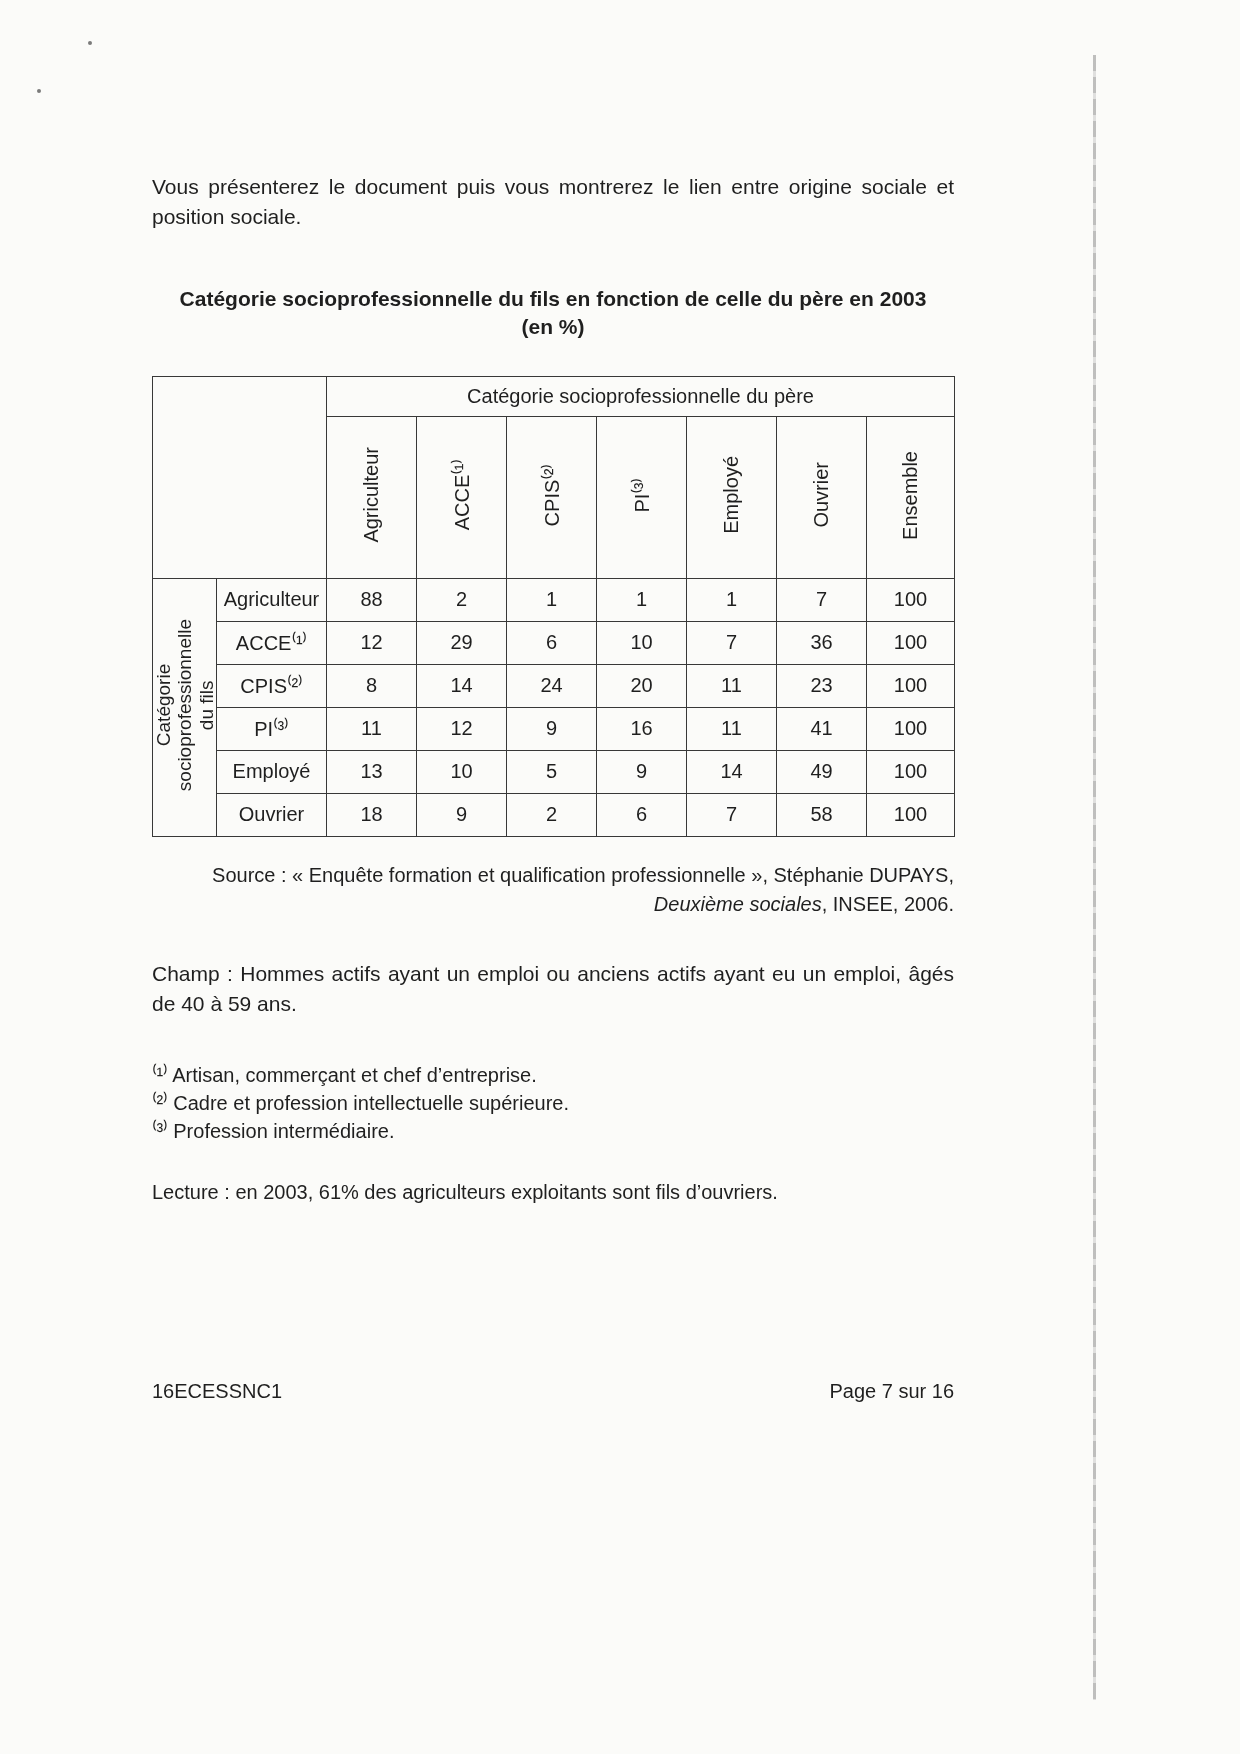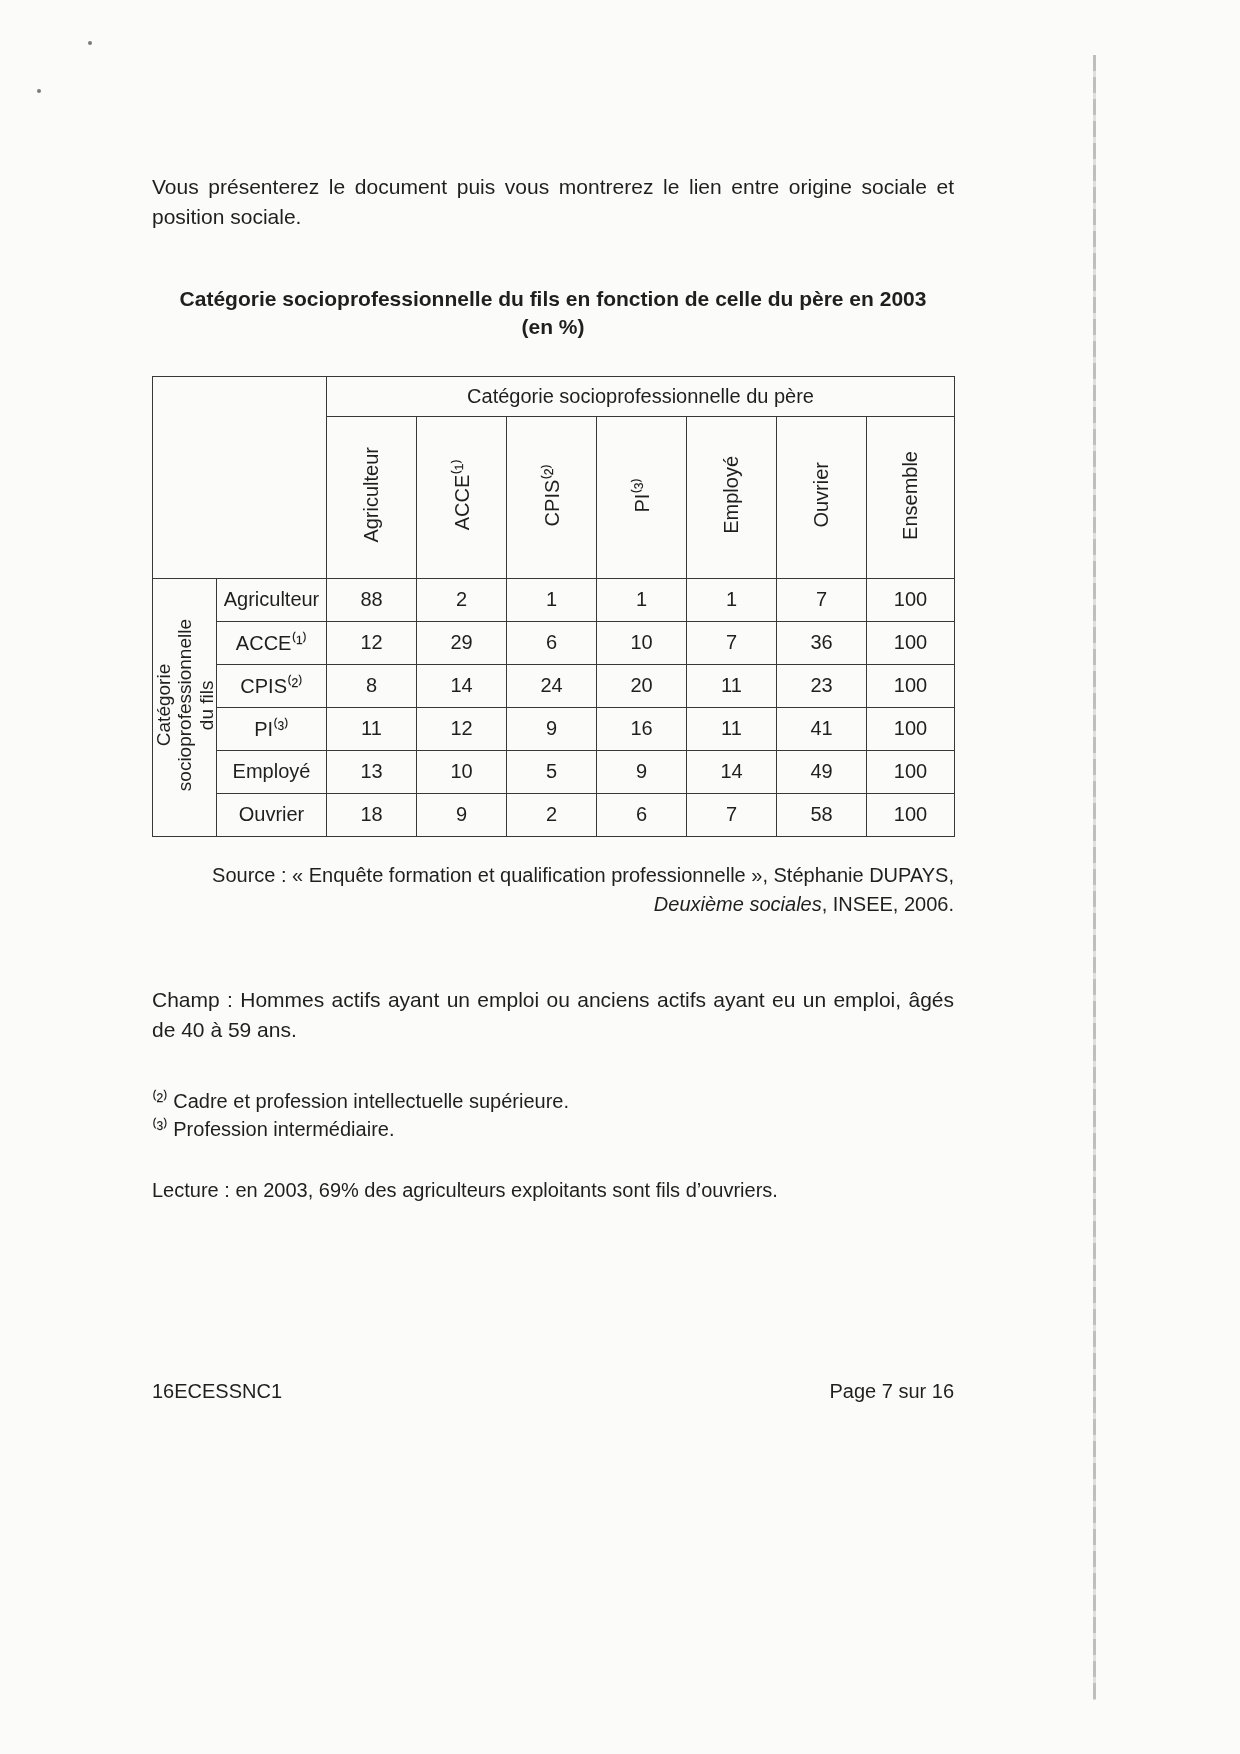--- a/index.html
+++ b/index.html
@@ -62,21 +62,21 @@
     line-height: 1.12;
     white-space: pre-line;
     text-align: center;
   }
   th.row-label { height: 43px; text-align: center; vertical-align: middle; font-size: 20px; }
   td.data-cell { height: 43px; text-align: center; vertical-align: middle; font-size: 20px; }
 
   .source { margin-top: 24px; font-size: 20px; line-height: 1.45; text-align: right; }
   .italic { font-style: italic; }
 
-  .champ { margin-top: 66px; font-size: 21px; line-height: 1.45; text-align: justify; }
+  .champ { margin-top: 40px; font-size: 21px; line-height: 1.45; text-align: justify; }
 
   .footnotes { margin-top: 42px; font-size: 20px; line-height: 1.4; }
 
   .lecture { margin-top: 36px; font-size: 20px; }
 
   .footer {
     position: absolute;
     left: 152px;
     top: 1380px;
     width: 802px;
@@ -197,24 +197,25 @@
   </table>
 
   <p class="source">
     <span>Source : « Enquête formation et qualification professionnelle », Stéphanie DUPAYS,</span><br>
     <span class="italic">Deuxième sociales</span><span>, INSEE, 2006.</span>
   </p>
 
   <p class="champ">Champ : Hommes actifs ayant un emploi ou anciens actifs ayant eu un emploi, âgés de 40 à 59 ans.</p>
 
   <div class="footnotes">
+    <div>⁽¹⁾ Artisan, commerçant et chef d’entreprise.</div>
     <div>⁽²⁾ Cadre et profession intellectuelle supérieure.</div>
     <div>⁽³⁾ Profession intermédiaire.</div>
   </div>
 
-  <p class="lecture">Lecture : en 2003, 69% des agriculteurs exploitants sont fils d’ouvriers.</p>
+  <p class="lecture">Lecture : en 2003, 61% des agriculteurs exploitants sont fils d’ouvriers.</p>
 
 </div>
 
 <div class="footer">
   <span>16ECESSNC1</span>
   <span>Page 7 sur 16</span>
 </div>
 
 </body></html>

